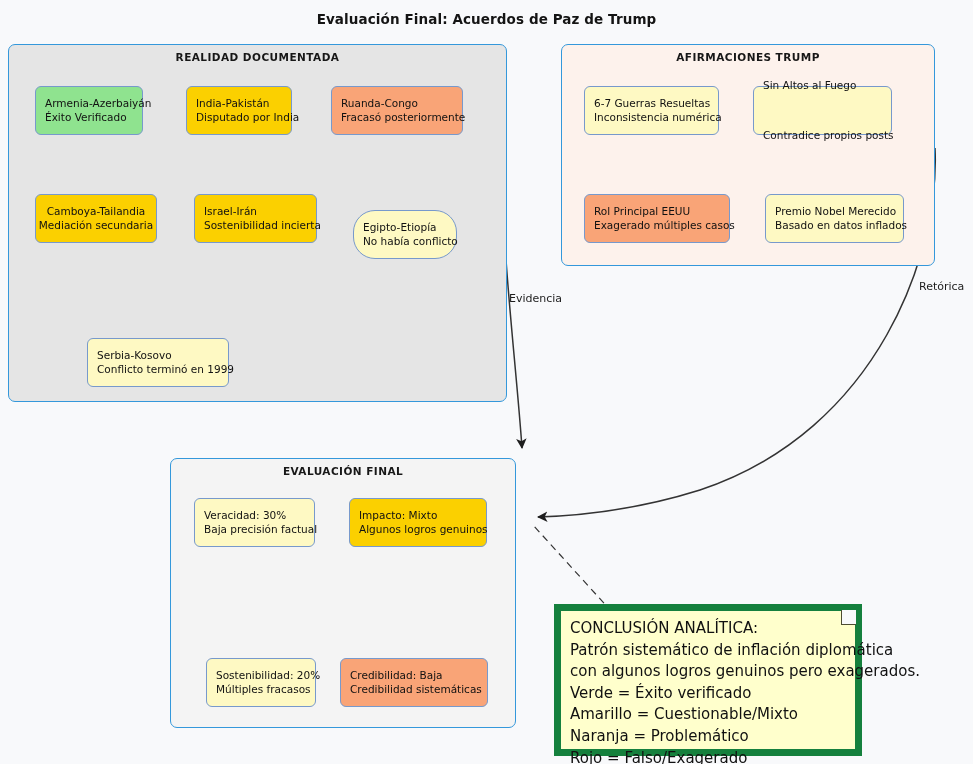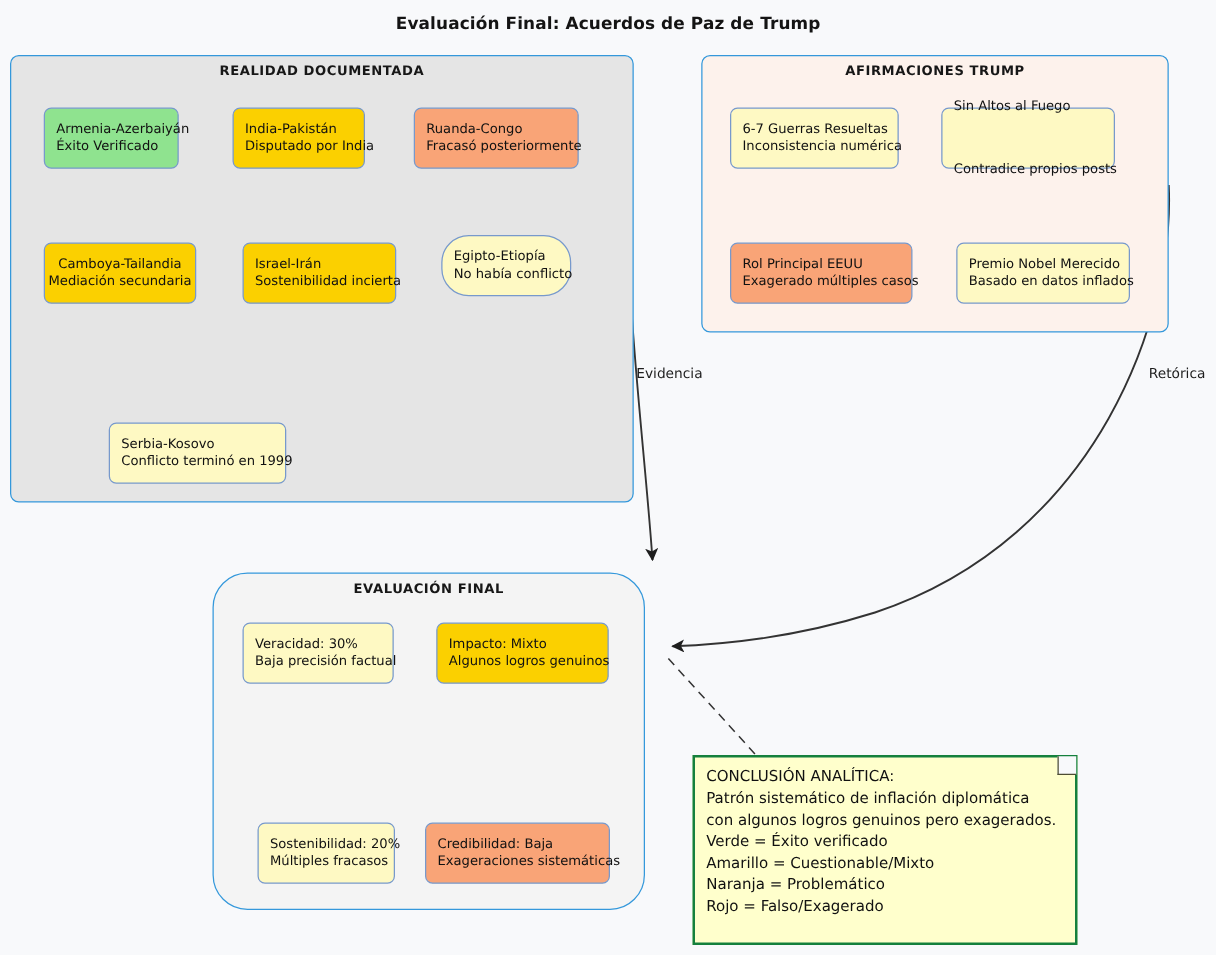--- a/index.html
+++ b/index.html
@@ -56,21 +56,20 @@
   }
   #cluster-claims {
     left: 561px; top: 44px;
     width: 374px; height: 222px;
     background: #fdf2ec;
   }
   #cluster-final {
     left: 170px; top: 458px;
     width: 346px; height: 270px;
     background: #f4f4f4;
-    border-radius: 28px;
   }
   .node {
     position: absolute;
     border: 1px solid #7799cc;
     border-radius: 6px;
     box-sizing: border-box;
     display: flex;
     flex-direction: column;
     justify-content: center;
     padding: 16px 9px;
@@ -86,31 +85,31 @@
   .red    { background: #fef9c3; }
 
   .edge-label {
     position: absolute;
     font-size: 11px;
     color: #1d1d1d;
     background: transparent;
     white-space: nowrap;
   }
   #edge-label-evidencia { left: 509px; top: 292px; }
-  #edge-label-retorica  { left: 919px; top: 292px; }
+  #edge-label-retorica  { left: 919px; top: 280px; }
 
   #note {
     position: absolute;
     left: 554px; top: 604px;
     width: 308px; height: 152px;
     box-sizing: border-box;
     background: #ffffcc;
-    border: 2px solid #15803d;
+    border: 7px solid #15803d;
     padding: 7px 9px 6px 9px;
-    font-size: 12px;
+    font-size: 15px;
     line-height: 1.44;
     color: #111;
   }
   #note .fold {
     position: absolute;
     right: -1px; top: -1px;
     width: 14px; height: 14px;
     background: #f8f9fb;
     border-left: 1px solid #4d4d33;
     border-bottom: 1px solid #4d4d33;
@@ -149,21 +148,21 @@
   <div class="l2">Fracasó posteriormente</div>
 </div>
 <div class="node yellow" style="left:35px; top:194px; width:122px; height:49px;align-items:center;">
   <div class="l1">Camboya-Tailandia</div>
   <div class="l2">Mediación secundaria</div>
 </div>
 <div class="node yellow" style="left:194px; top:194px; width:123px; height:49px;">
   <div class="l1">Israel-Irán</div>
   <div class="l2">Sostenibilidad incierta</div>
 </div>
-<div class="node red" style="left:353px; top:188px; width:104px; height:49px;border-radius:22px;">
+<div class="node red" style="left:353px; top:210px; width:104px; height:49px;border-radius:22px;">
   <div class="l1">Egipto-Etiopía</div>
   <div class="l2">No había conflicto</div>
 </div>
 <div class="node red" style="left:87px; top:338px; width:142px; height:49px;">
   <div class="l1">Serbia-Kosovo</div>
   <div class="l2">Conflicto terminó en 1999</div>
 </div>
 
 <div class="cluster" id="cluster-claims">
   <div class="cluster-label">AFIRMACIONES TRUMP</div>
@@ -195,21 +194,21 @@
 <div class="node yellow" style="left:349px; top:498px; width:138px; height:49px;">
   <div class="l1">Impacto: Mixto</div>
   <div class="l2">Algunos logros genuinos</div>
 </div>
 <div class="node red" style="left:194px; top:658px; width:110px; height:49px;margin-left:12px;">
   <div class="l1">Sostenibilidad: 20%</div>
   <div class="l2">Múltiples fracasos</div>
 </div>
 <div class="node orange" style="left:340px; top:658px; width:148px; height:49px;">
   <div class="l1">Credibilidad: Baja</div>
-  <div class="l2">Exageraciones sistemáticas</div>
+  <div class="l2">Credibilidad sistemáticas</div>
 </div>
 
 <div class="edge-label" id="edge-label-evidencia">Evidencia</div>
 <div class="edge-label" id="edge-label-retorica">Retórica</div>
 
 <div id="note">
   <div class="fold"></div>
   <div class="note-line">CONCLUSIÓN ANALÍTICA:</div>
   <div class="note-line">Patrón sistemático de inflación diplomática</div>
   <div class="note-line">con algunos logros genuinos pero exagerados.</div>

